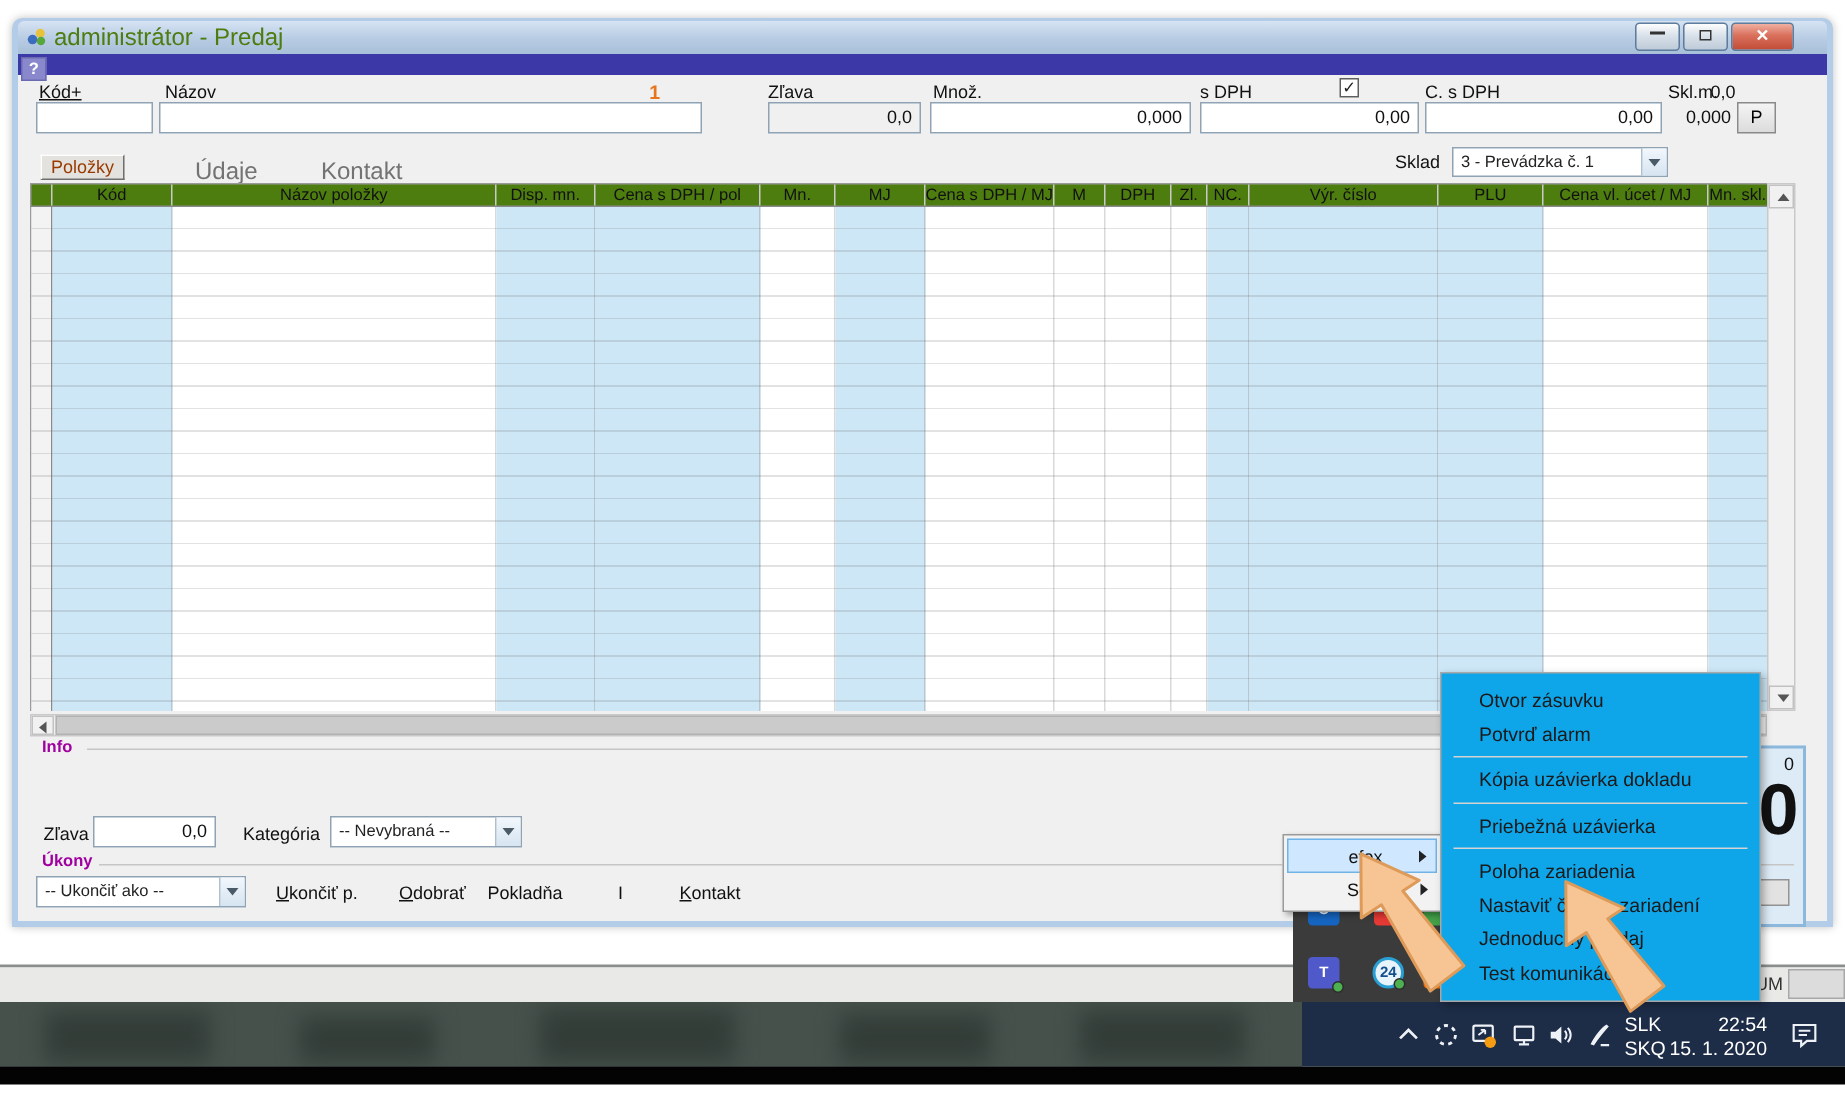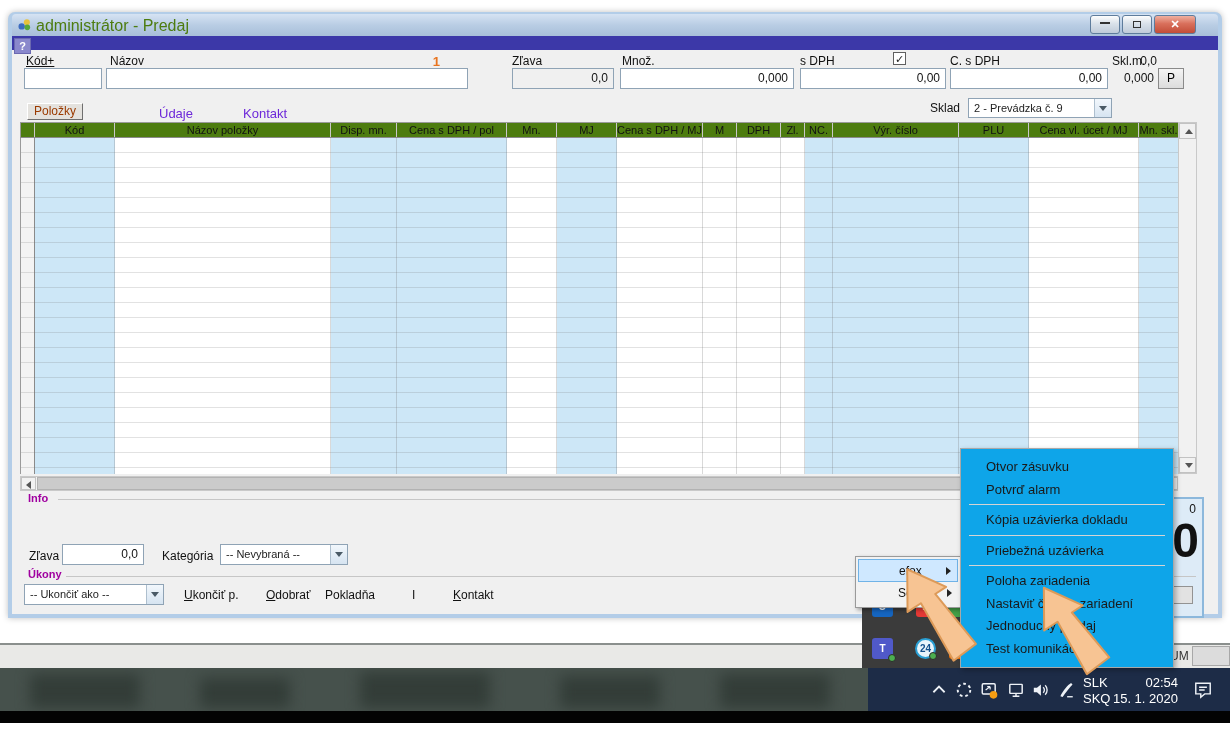--- a/index.html
+++ b/index.html
@@ -32,21 +32,21 @@
   .tinput { border:1px solid #8fa3b5; background:#fff; font-size:12px; padding:2px 5px; color:#111; }
   .tinput.ro { background:#f0f0f0; }
   .num { text-align:right; }
   .chk { width:13px; height:13px; border:1px solid #5f5f5f; background:#fff; font-size:11px;
          line-height:12px; text-align:center; color:#222; }
   .pbtn { border:1px solid #8a8a8a; background:linear-gradient(#f4f4f4,#dcdcdc); font-size:12px;
           text-align:center; line-height:19px; }
 
   .tab-btn { border:1px solid; border-color:#fff #6f6f6f #6f6f6f #fff; background:#e4e2de;
              font-size:12px; color:#9a3a00; text-align:center; line-height:15px; }
-  .tab-lbl { font-size:13px; color:#6d28d9;margin-left:29px; }
+  .tab-lbl { font-size:16px; color:#737373; }
 
   .selbox { border:1px solid #8fa3b5; background:#fff; font-size:11px; color:#222; }
   .selbox .val { position:absolute; left:5px; top:3px; }
   .sel-arrow { position:absolute; right:0; top:0; width:17px; height:100%;
                background:linear-gradient(#f2f7fc,#d6e4f1); border-left:1px solid #aebfce; }
   .tri-down { position:absolute; left:4px; top:7px; width:0; height:0;
               border-left:4px solid transparent; border-right:4px solid transparent; border-top:5px solid #4a5a66; }
 
   
   .thead { left:20px; top:122px; width:1173px; height:16px; background:#4d7c0f; border:1px solid #9a9a9a; border-bottom:1px solid #8a8a8a; }
@@ -154,21 +154,21 @@
   <svg class="tb-ico" style="left:1031px;" viewBox="0 0 16 16">
     <path d="M2.5 6 v4 h2.8 l3.5 3 V3 L5.3 6 Z" fill="#eef2f7"></path>
     <path d="M10.8 5.5 a3.4 3.4 0 0 1 0 5 M12.6 3.8 a6 6 0 0 1 0 8.4" stroke="#eef2f7" stroke-width="1.2" fill="none"></path>
   </svg>
   <svg class="tb-ico" style="left:1057px;" viewBox="0 0 16 16">
     <path d="M3 13.5 C5.5 8.5 9.5 3.5 12.5 1.8 L13.8 3 C11 6 7.5 10.5 5 14.2 Z" fill="#eef2f7"></path>
     <path d="M9 14 h5" stroke="#eef2f7" stroke-width="1.2"></path>
   </svg>
   <div class="tb-txt" style="left:1083px; top:675px;">SLK</div>
   <div class="tb-txt" style="left:1083px; top:691px;">SKQ</div>
-  <div class="tb-txt" style="left:1108px; top:675px; width:70px; text-align:right;">02:54</div>
+  <div class="tb-txt" style="left:1108px; top:675px; width:70px; text-align:right;">22:54</div>
   <div class="tb-txt" style="left:1100px; top:691px; width:78px; text-align:right;">15. 1. 2020</div>
   <svg class="tb-ico" style="left:1193px; width:20px; height:20px; top:680px;" viewBox="0 0 18 18">
     <path d="M2.5 3 h13 v9.5 h-5 l-3.5 3 v-3 h-4.5 z" stroke="#eef2f7" stroke-width="1.3" fill="none"></path>
     <path d="M5.5 6.5 h7 M5.5 9 h5" stroke="#eef2f7" stroke-width="1.2"></path>
   </svg>
 
   <div class="abs win-frame"></div>
   <div class="abs titlebar"></div>
   <svg class="abs app-icon" viewBox="0 0 16 16">
     <circle cx="5" cy="10" r="3.4" fill="#3c6cc0"></circle>
@@ -201,21 +201,21 @@
   <div class="abs tinput num" style="left:800px; top:68px; width:146px; height:21px;">0,00</div>
   <div class="abs tinput num" style="left:950px; top:68px; width:158px; height:21px;">0,00</div>
   <div class="abs flabel num" style="left:1110px; top:71px; width:44px;">0,000</div>
   <div class="abs pbtn" style="left:1158px; top:68px; width:26px; height:21px;">P</div>
 
   <div class="abs tab-btn" style="left:27px; top:103px; width:56px; height:17px;">Položky</div>
   <div class="abs tab-lbl" style="left:130px; top:106px;">Údaje</div>
   <div class="abs tab-lbl" style="left:214px; top:106px;">Kontakt</div>
   <div class="abs flabel" style="left:930px; top:101px;">Sklad</div>
   <div class="abs selbox" style="left:968px; top:98px; width:144px; height:20px;">
-    <span class="val">2 - Prevádzka č. 9</span>
+    <span class="val">3 - Prevádzka č. 1</span>
     <span class="sel-arrow">
         <span class="tri-down"></span>
       </span>
   </div>
 
   <div class="abs thead" id="thead">
       <div class="th" style="left: 0px; width: 14px;"></div>
       <div class="th" style="left: 14px; width: 80px;">Kód</div>
       <div class="th" style="left: 94px; width: 216px;">Názov položky</div>
       <div class="th" style="left: 310px; width: 66px;">Disp. mn.</div>

